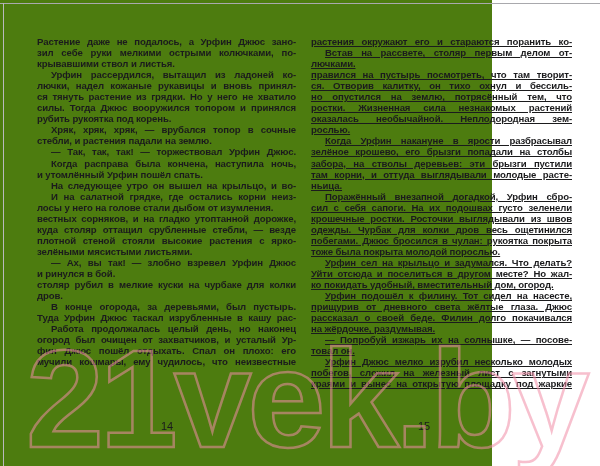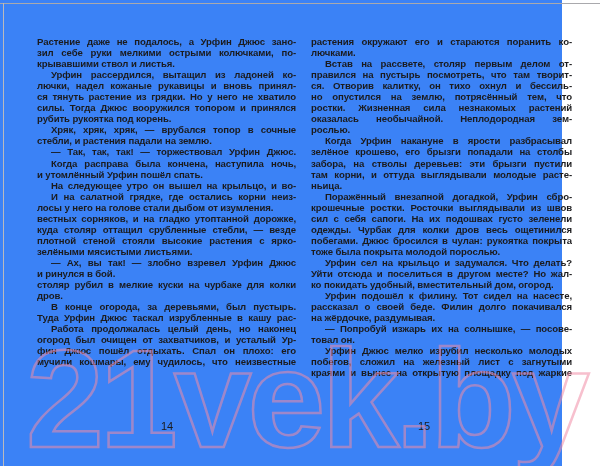--- a/index.html
+++ b/index.html
@@ -2,42 +2,42 @@
 <html><head>
 <meta charset="utf-8">
 <style>
   html, body {
     margin: 0; padding: 0;
     width: 600px; height: 466px;
     background: #ffffff;
     overflow: hidden;
     font-family: "Liberation Sans", sans-serif;
   }
-  .spread { position: relative; width: 562px; height: 466px; background: #3b82f6; }
+  .spread { position: relative; width: 492px; height: 466px; background: #4d7c0f; }
 
   .edge-top {
     position: absolute; left: 0; top: 3px; width: 600px; height: 1px;
     background: #a9a9ad;
   }
   .edge-left {
     position: absolute; left: 3px; top: 3px; width: 1px; height: 463px;
     background: #b9b9bd;
   }
 
   .page-col {
     position: absolute;
     top: 36px;
     font-weight: 700;
     font-size: 9.6px;
     color: #1b1b1d;
     letter-spacing: -0.1px;
     z-index: 2;
   }
   .col-left  { left: 37px;  width: 259px; }
-  .col-right { left: 311px; width: 261px; }
+  .col-right { left: 311px; width: 261px; text-decoration: underline; }
 
   .line {
     height: 11.05px;
     line-height: 11.05px;
     text-align: justify;
     text-align-last: justify;
     overflow: hidden;
     white-space: nowrap;
   }
   .line.noj { text-align: left; text-align-last: left; }
@@ -107,43 +107,44 @@
       <div class="line ind">В конце огорода, за деревьями, был пустырь.</div>
       <div class="line">Туда Урфин Джюс таскал изрубленные в кашу рас-</div>
       <div class="line ind">Работа продолжалась целый день, но наконец</div>
       <div class="line">огород был очищен от захватчиков, и усталый Ур-</div>
       <div class="line">фин Джюс пошёл отдыхать. Спал он плохо: его</div>
       <div class="line">мучили кошмары, ему чудилось, что неизвестные</div>
     </div>
 
   <div class="page-col col-right">
       <div class="line">растения окружают его и стараются поранить ко-</div>
+      <div class="line ind">Встав на рассвете, столяр первым делом от-</div>
       <div class="line noj">лючками.</div>
-      <div class="line ind">Встав на рассвете, столяр первым делом от-</div>
       <div class="line">правился на пустырь посмотреть, что там творит-</div>
       <div class="line">ся. Отворив калитку, он тихо охнул и бессиль-</div>
       <div class="line">но опустился на землю, потрясённый тем, что</div>
       <div class="line">ростки. Жизненная сила незнакомых растений</div>
       <div class="line">оказалась необычайной. Неплодородная зем-</div>
       <div class="line noj">рослью.</div>
       <div class="line ind">Когда Урфин накануне в ярости разбрасывал</div>
       <div class="line">зелёное крошево, его брызги попадали на столбы</div>
       <div class="line">забора, на стволы деревьев: эти брызги пустили</div>
       <div class="line">там корни, и оттуда выглядывали молодые расте-</div>
       <div class="line noj">ньица.</div>
       <div class="line ind">Поражённый внезапной догадкой, Урфин сбро-</div>
+      <div class="line">сил с себя сапоги. На их подошвах густо зеленели</div>
       <div class="line">крошечные ростки. Росточки выглядывали из швов</div>
-      <div class="line">сил с себя сапоги. На их подошвах густо зеленели</div>
       <div class="line">одежды. Чурбак для колки дров весь ощетинился</div>
       <div class="line">побегами. Джюс бросился в чулан: рукоятка покрыта</div>
       <div class="line noj">тоже была покрыта молодой порослью.</div>
       <div class="line ind">Урфин сел на крыльцо и задумался. Что делать?</div>
       <div class="line">Уйти отсюда и поселиться в другом месте? Но жал-</div>
       <div class="line noj">ко покидать удобный, вместительный дом, огород.</div>
       <div class="line ind">Урфин подошёл к филину. Тот сидел на насесте,</div>
+      <div class="line">прищурив от дневного света жёлтые глаза. Джюс</div>
       <div class="line">рассказал о своей беде. Филин долго покачивался</div>
       <div class="line noj">на жёрдочке, раздумывая.</div>
       <div class="line ind">— Попробуй изжарь их на солнышке, — посове-</div>
       <div class="line noj">товал он.</div>
       <div class="line ind">Урфин Джюс мелко изрубил несколько молодых</div>
       <div class="line">побегов, сложил на железный лист с загнутыми</div>
       <div class="line">краями и вынес на открытую площадку под жаркие</div>
     </div>
 
   <div class="pnum pnum-left">14</div>

